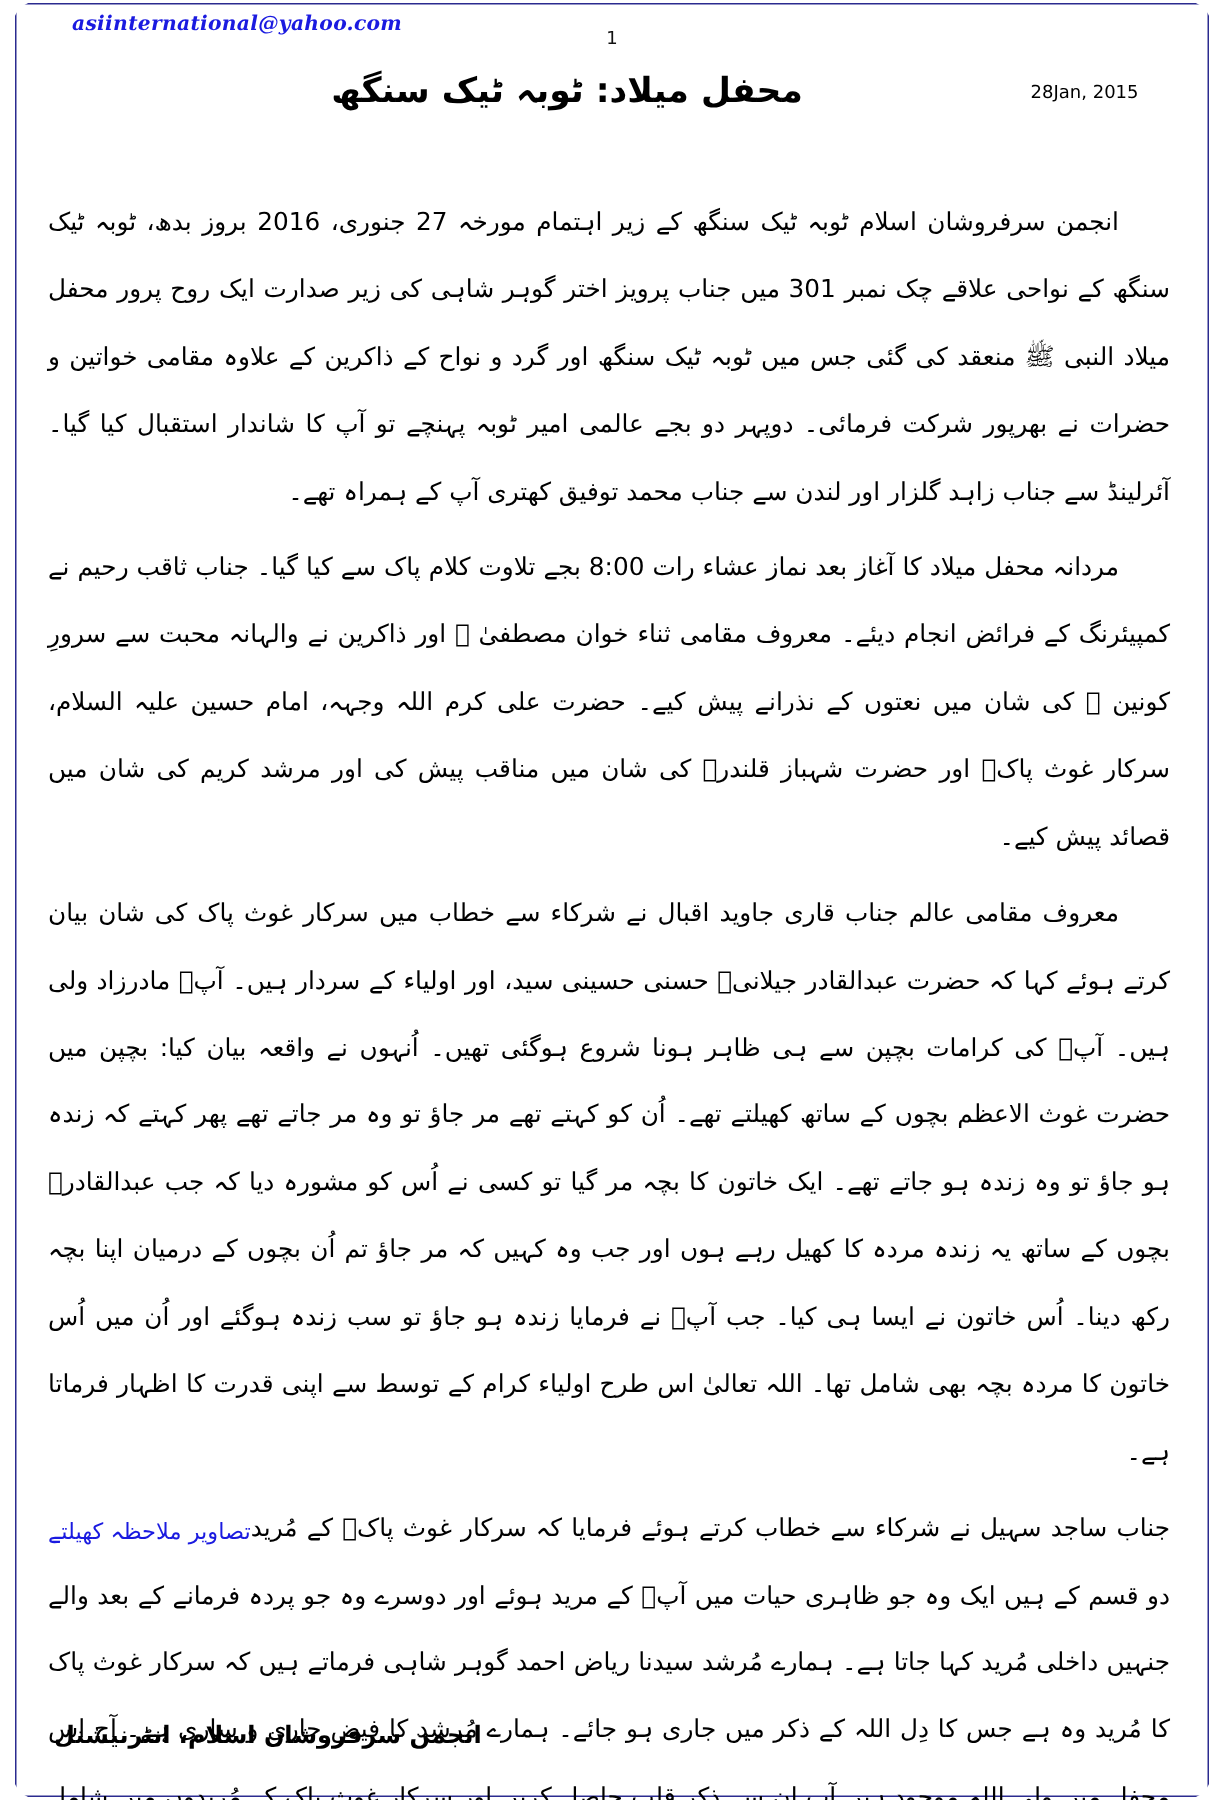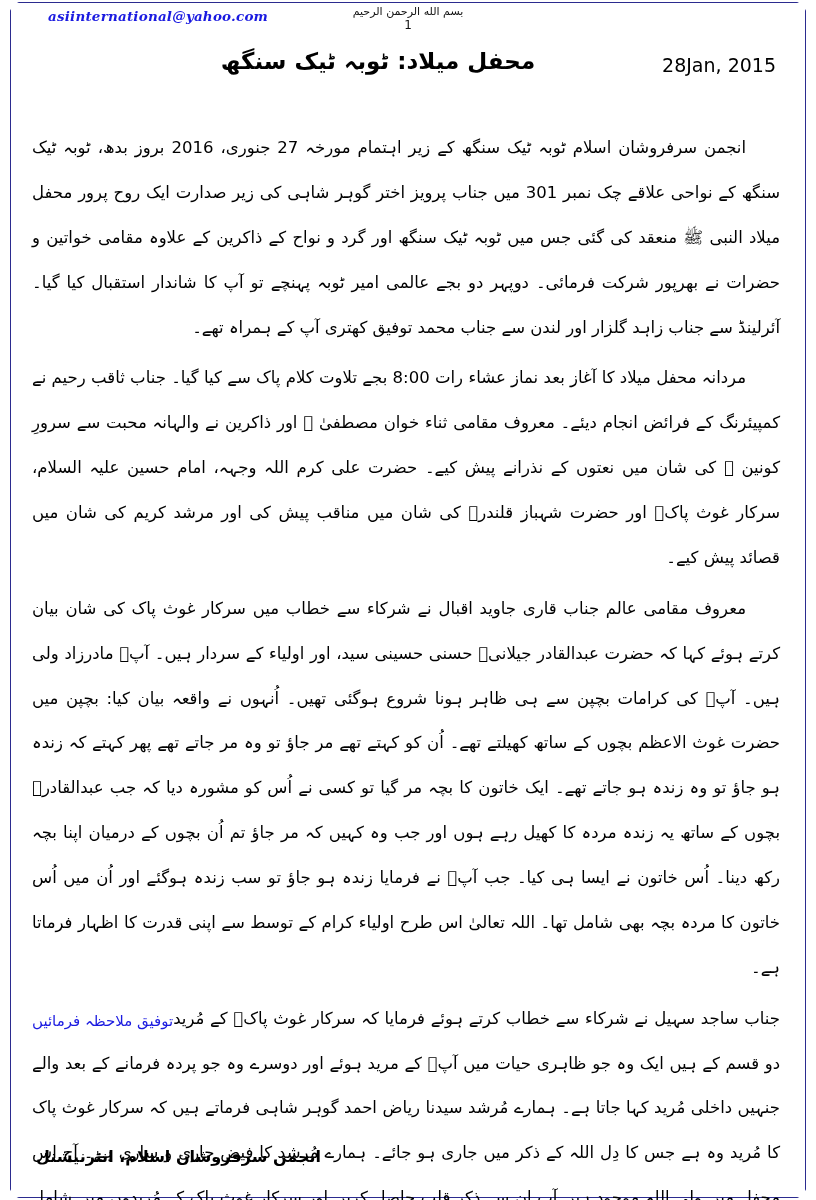--- a/index.html
+++ b/index.html
@@ -76,24 +76,24 @@
   }
 
   
   .title-row {
     position: relative;
     height: 70px;
     margin-top: 4px;
   }
   .doc-date {
     position: absolute;
-    right: 18px;
+    right: 35px;
     top: 14px;
     direction: ltr;
-    font-size: 19px;
+    font-size: 12px;
     color: #000000;
     font-family: "DejaVu Sans", "Liberation Sans", sans-serif;
     white-space: nowrap;
   }
   .doc-title {
     position: absolute;
     left: 0; right: 0;
     top: 0px;
     text-align: center;
     font-size: 23px;
@@ -182,38 +182,37 @@
 </head>
 <body>
 
 <div class="page">
   <div class="page-border"></div>
 
   <div class="inner">
 
     <div class="header-row">
       <div class="top-email">asiinternational@yahoo.com</div>
-      <div class="bismillah">بسم الله الرحمن الرحيم</div>
       <div class="page-number">1</div>
     </div>
 
     <div class="title-row">
       <div class="doc-date">28Jan, 2015</div>
       <div class="doc-title">محفل میلاد: ٹوبہ ٹیک سنگھ</div>
     </div>
 
     <div class="body-area">
       <p class="para">انجمن سرفروشان اسلام ٹوبہ ٹیک سنگھ کے زیر اہتمام مورخہ 27 جنوری، 2016 بروز بدھ، ٹوبہ ٹیک سنگھ کے نواحی علاقے چک نمبر 301 میں جناب پرویز اختر گوہر شاہی کی زیر صدارت ایک روح پرور محفل میلاد النبی ﷺ منعقد کی گئی جس میں ٹوبہ ٹیک سنگھ اور گرد و نواح کے ذاکرین کے علاوہ مقامی خواتین و حضرات نے بھرپور شرکت فرمائی۔ دوپہر دو بجے عالمی امیر ٹوبہ پہنچے تو آپ کا شاندار استقبال کیا گیا۔ آئرلینڈ سے جناب زاہد گلزار اور لندن سے جناب محمد توفیق کھتری آپ کے ہمراہ تھے۔</p>
 
       <p class="para">مردانہ محفل میلاد کا آغاز بعد نماز عشاء رات 8:00 بجے تلاوت کلام پاک سے کیا گیا۔ جناب ثاقب رحیم نے کمپیئرنگ کے فرائض انجام دیئے۔ معروف مقامی ثناء خوان مصطفیٰ ﷺ اور ذاکرین نے والہانہ محبت سے سرورِ کونین ﷺ کی شان میں نعتوں کے نذرانے پیش کیے۔ حضرت علی کرم اللہ وجہہ، امام حسین علیہ السلام، سرکار غوث پاکؓ اور حضرت شہباز قلندرؒ کی شان میں مناقب پیش کی اور مرشد کریم کی شان میں قصائد پیش کیے۔</p>
 
       <p class="para">معروف مقامی عالم جناب قاری جاوید اقبال نے شرکاء سے خطاب میں سرکار غوث پاک کی شان بیان کرتے ہوئے کہا کہ حضرت عبدالقادر جیلانیؒ حسنی حسینی سید، اور اولیاء کے سردار ہیں۔ آپؓ مادرزاد ولی ہیں۔ آپؓ کی کرامات بچپن سے ہی ظاہر ہونا شروع ہوگئی تھیں۔ اُنہوں نے واقعہ بیان کیا: بچپن میں حضرت غوث الاعظم بچوں کے ساتھ کھیلتے تھے۔ اُن کو کہتے تھے مر جاؤ تو وہ مر جاتے تھے پھر کہتے کہ زندہ ہو جاؤ تو وہ زندہ ہو جاتے تھے۔ ایک خاتون کا بچہ مر گیا تو کسی نے اُس کو مشورہ دیا کہ جب عبدالقادرؓ بچوں کے ساتھ یہ زندہ مردہ کا کھیل رہے ہوں اور جب وہ کہیں کہ مر جاؤ تم اُن بچوں کے درمیان اپنا بچہ رکھ دینا۔ اُس خاتون نے ایسا ہی کیا۔ جب آپؓ نے فرمایا زندہ ہو جاؤ تو سب زندہ ہوگئے اور اُن میں اُس خاتون کا مردہ بچہ بھی شامل تھا۔ اللہ تعالیٰ اس طرح اولیاء کرام کے توسط سے اپنی قدرت کا اظہار فرماتا ہے۔</p>
 
       <p class="para with-link">
-        <span class="photos-link">توفیق ملاحظہ فرمائیں</span>
+        <span class="photos-link">تصاویر ملاحظہ کھیلتے</span>
         <span>جناب ساجد سہیل نے شرکاء سے خطاب کرتے ہوئے فرمایا کہ سرکار غوث پاکؓ کے مُرید دو قسم کے ہیں ایک وہ جو ظاہری حیات میں آپؓ کے مرید ہوئے اور دوسرے وہ جو پردہ فرمانے کے بعد والے جنہیں داخلی مُرید کہا جاتا ہے۔ ہمارے مُرشد سیدنا ریاض احمد گوہر شاہی فرماتے ہیں کہ سرکار غوث پاک کا مُرید وہ ہے جس کا دِل اللہ کے ذکر میں جاری ہو جائے۔ ہمارے مُرشد کا فیض جاری و ساری ہے۔ آج اس محفل میں ولی اللہ موجود ہیں آپ ان سے ذکر قلب حاصل کریں اور سرکار غوث پاک کے مُریدوں میں شامل ہو جائیں۔ محفل کے آخر میں جناب پرویز اختر گوہر شاہی نے نئے شرکاء کو ذکر قلب کی اجازت عطا فرمائی۔ رات تقریباً 12:15 بجے اس محفل میلاد کا اختتام درود و سلام و دعائے خیر ہوا۔ جناب حاجی عبدالحفیظ قادری نے دعائے خیر فرمائی۔ خواتین کی محفل دوپہر 2:30 بجے تا 5:30 بجے تک منعقد کی گئی۔ خواتین نے محفل میلاد میں بھرپور شرکت فرمائی۔</span>
       </p>
 
     </div>
 
     <div class="footer">
       <div class="org-name">انجمن سرفروشان اسلام، انٹرنیشنل</div>
 
     </div>
 

